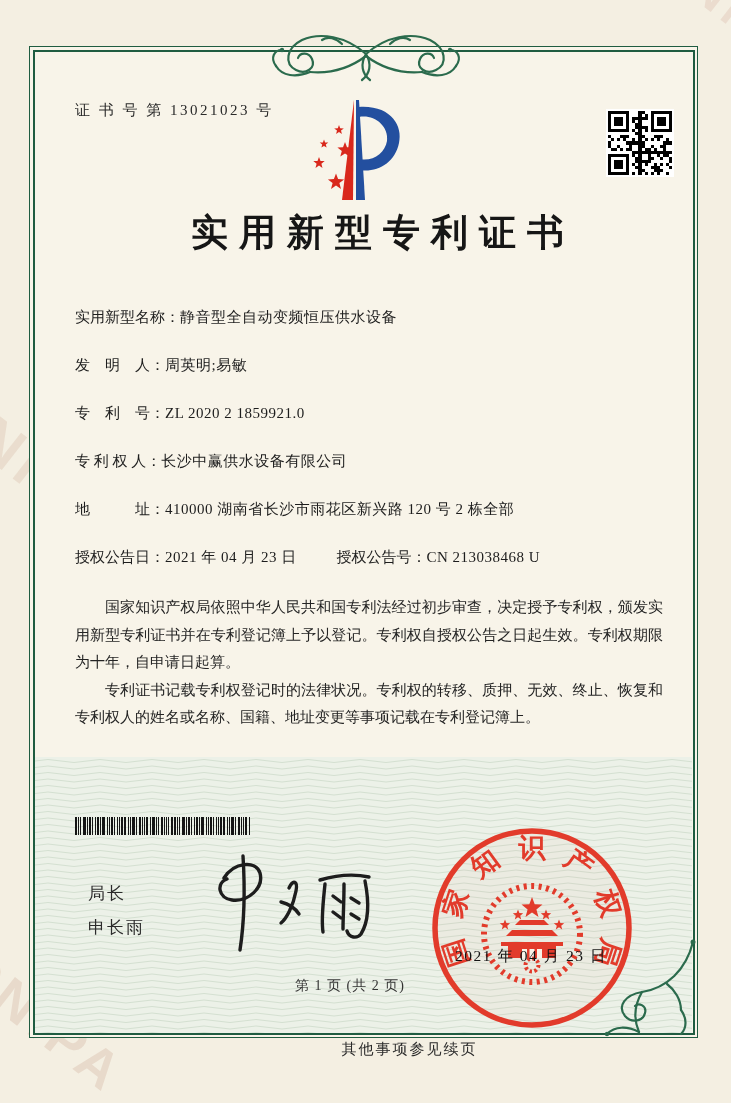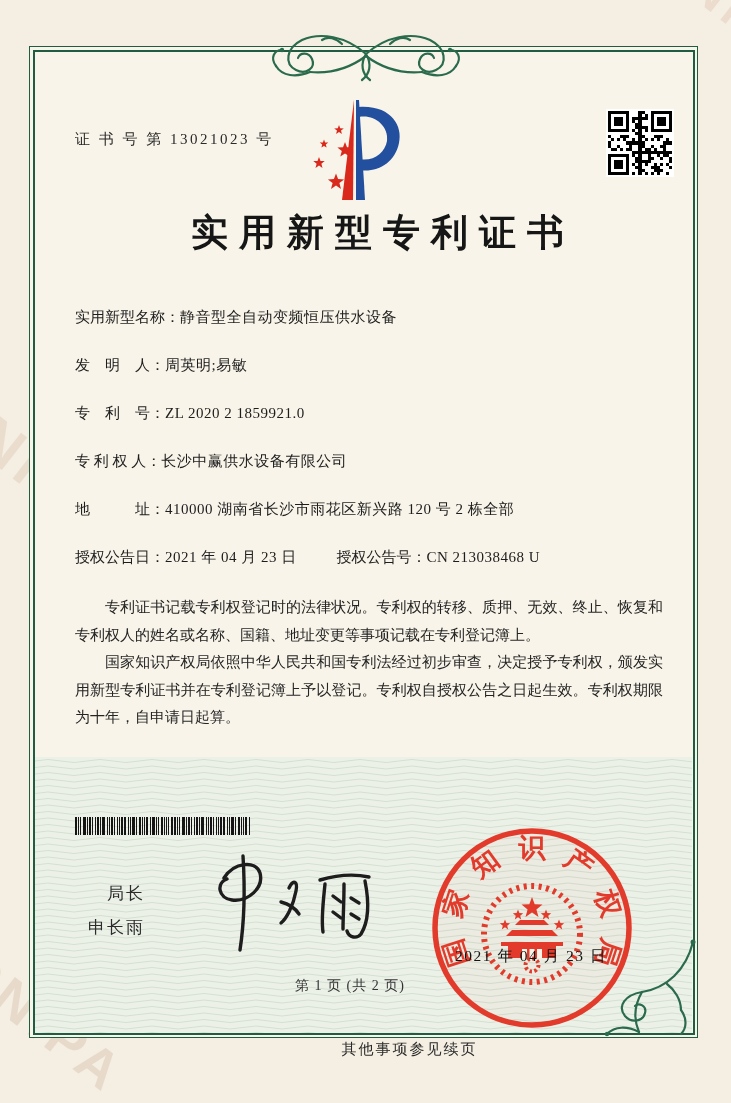--- a/index.html
+++ b/index.html
@@ -41,21 +41,21 @@
     border:1.5px solid #1f5c41;box-sizing:border-box;pointer-events:none;
   }
   .frame-inner{
     position:absolute;inset:2.5px;border:2.5px solid #1f5c41;
   }
   .ornament{position:absolute;left:238px;top:22px;pointer-events:none;}
   .corner{position:absolute;left:597px;top:938px;pointer-events:none;}
   
   .cert-no{
     position:absolute;left:75px;top:101px;
-    font-size:15px;letter-spacing:2.5px;color:#2a2a2a;margin-top:29px;
+    font-size:15px;letter-spacing:2.5px;color:#2a2a2a;
   }
   .logo{position:absolute;left:299px;top:96px;}
   .qr{position:absolute;left:606px;top:109px;width:64px;height:64px;background:#fff;padding:2px;}
   .title{
     position:absolute;left:0;top:208px;width:731px;
     text-align:center;font-size:37px;font-weight:600;
     letter-spacing:11px;color:#161616;text-indent:11px;padding-left:12px;
   }
   
   .content{
@@ -69,21 +69,21 @@
   .paras{margin-top:9px;}
   .para{
     text-indent:2em;text-align:justify;
     line-height:27.5px;font-size:15px;color:#242424;margin:0;
   }
   
   .barcode{position:absolute;left:75px;top:817px;}
   .signer{
     position:absolute;left:88px;top:882px;
     font-family:"Liberation Sans", sans-serif;
-    font-size:17px;color:#2b2b2b;letter-spacing:2px;text-align:right;
+    font-size:17px;color:#2b2b2b;letter-spacing:2px;
   }
   .signer div{margin-bottom:11px;}
   .sig{position:absolute;left:196px;top:848px;}
   .seal{position:absolute;left:428px;top:824px;}
   .seal-date{
     position:absolute;left:455px;top:946px;width:170px;
     font-size:15.5px;letter-spacing:1.5px;color:#141414;white-space:nowrap;
   }
   .page-info{
     position:absolute;left:0;top:977px;width:700px;text-align:center;
@@ -353,22 +353,22 @@
       <span class="field-label">专 利 权 人：</span><span class="field-value">长沙中赢供水设备有限公司</span>
     </div>
     <div class="field-row">
       <span class="field-label">地　　　址：</span><span class="field-value">410000 湖南省长沙市雨花区新兴路 120 号 2 栋全部</span>
     </div>
     <div class="field-row dual">
       <span><span class="field-label">授权公告日：</span><span class="field-value">2021 年 04 月 23 日</span></span>
       <span class="second"><span class="field-label">授权公告号：</span><span class="field-value">CN 213038468 U</span></span>
     </div>
     <div class="paras">
+      <p class="para">国家知识产权局依照中华人民共和国专利法经过初步审查，决定授予专利权，颁发实用新型专利证书并在专利登记簿上予以登记。专利权自授权公告之日起生效。专利权期限为十年，自申请日起算。</p>
       <p class="para">专利证书记载专利权登记时的法律状况。专利权的转移、质押、无效、终止、恢复和专利权人的姓名或名称、国籍、地址变更等事项记载在专利登记簿上。</p>
-      <p class="para">国家知识产权局依照中华人民共和国专利法经过初步审查，决定授予专利权，颁发实用新型专利证书并在专利登记簿上予以登记。专利权自授权公告之日起生效。专利权期限为十年，自申请日起算。</p>
     </div>
   </div>
 
   <svg class="barcode" id="barcode" width="180" height="18">
       <rect x="0" y="0" width="2" height="18" fill="#151515"></rect>
       <rect x="3" y="0" width="1" height="18" fill="#151515"></rect>
       <rect x="5" y="0" width="1" height="18" fill="#151515"></rect>
       <rect x="8" y="0" width="3" height="18" fill="#151515"></rect>
       <rect x="12" y="0" width="1" height="18" fill="#151515"></rect>
       <rect x="14" y="0" width="2" height="18" fill="#151515"></rect>

